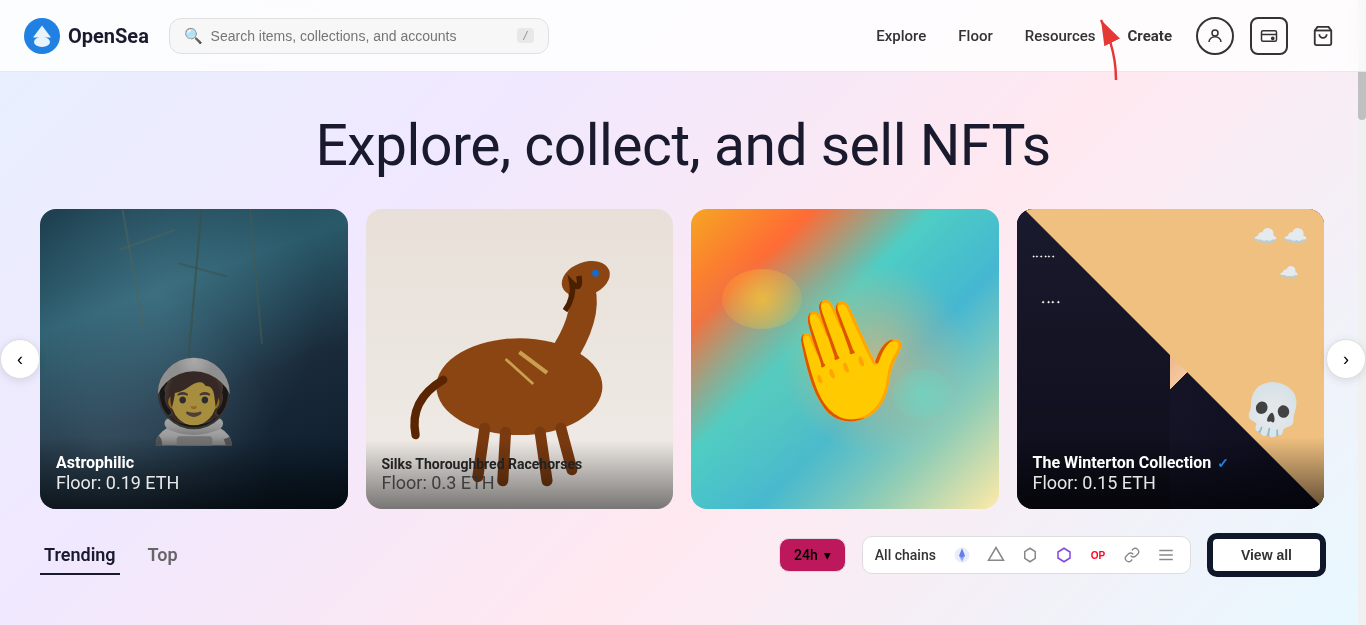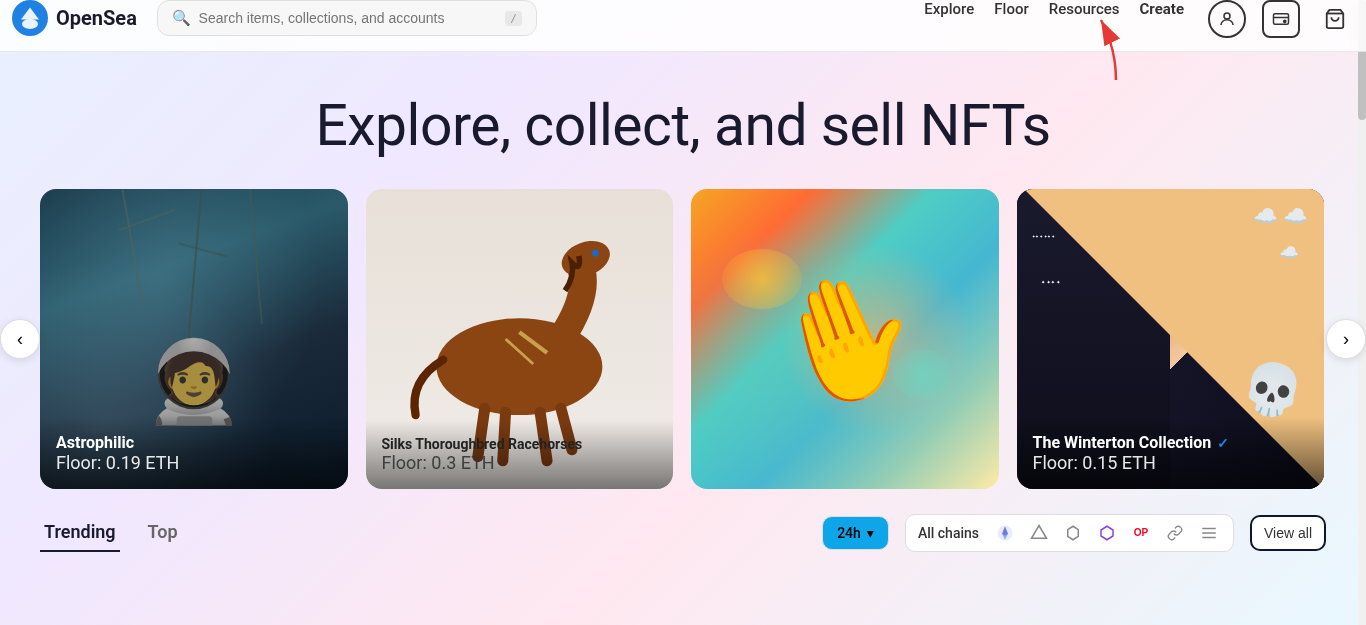--- a/index.html
+++ b/index.html
@@ -6,23 +6,23 @@
     body {
       font-family: -apple-system, BlinkMacSystemFont, 'Segoe UI', Roboto, sans-serif;
       background: linear-gradient(135deg, #e8f0fe 0%, #f0e8ff 30%, #ffe8f0 60%, #e8f8ff 100%);
       min-height: 625px;
       overflow-x: hidden;
     }
 
     
     .navbar {
       display: flex;
-      align-items: flex-start;
-      padding: 0 12px;
-      height: 52px;
+      align-items: center;
+      padding: 0 24px;
+      height: 72px;
       background: rgba(255,255,255,0.85);
       backdrop-filter: blur(10px);
       border-bottom: 1px solid rgba(0,0,0,0.08);
       position: relative;
       z-index: 10;
     }
     .logo-area {
       display: flex;
       align-items: center;
       gap: 8px;
@@ -60,21 +60,21 @@
       background: #e8e8e8;
       border-radius: 4px;
       padding: 1px 5px;
       font-size: 11px;
       color: #999;
       font-family: monospace;
     }
     .nav-links {
       display: flex;
       align-items: center;
-      gap: 20px;
+      gap: 32px;
       margin-left: auto;
     }
     .nav-link {
       font-size: 15px;
       font-weight: 500;
       color: #333;
       cursor: pointer;
       text-decoration: none;
     }
     .nav-icons {
@@ -280,21 +280,21 @@
     .time-filter {
       display: flex;
       align-items: center;
       border: 1px solid #ddd;
       border-radius: 10px;
       padding: 8px 14px;
       cursor: pointer;
       font-size: 14px;
       font-weight: 500;
       gap: 6px;
-      background: #0ea5e9;
+      background: #be185d;
     }
     .chain-filters {
       display: flex;
       align-items: center;
       border: 1px solid #ddd;
       border-radius: 10px;
       padding: 6px 12px;
       gap: 10px;
       background: white;
     }
@@ -307,25 +307,25 @@
     .chain-icon {
       width: 24px;
       height: 24px;
       display: flex;
       align-items: center;
       justify-content: center;
       font-size: 14px;
       cursor: pointer;
     }
     .view-all-btn {
-      border: 2px solid #0f172a;
+      border: 6px solid #0f172a;
       border-radius: 10px;
-      padding: 8px 12px;
+      padding: 8px 28px;
       font-size: 14px;
-      font-weight: 400;
+      font-weight: 700;
       cursor: pointer;
       background: white;
       color: #333;
     }
 
     .scrollbar {
       position: fixed;
       right: 0;
       top: 0;
       width: 8px;

